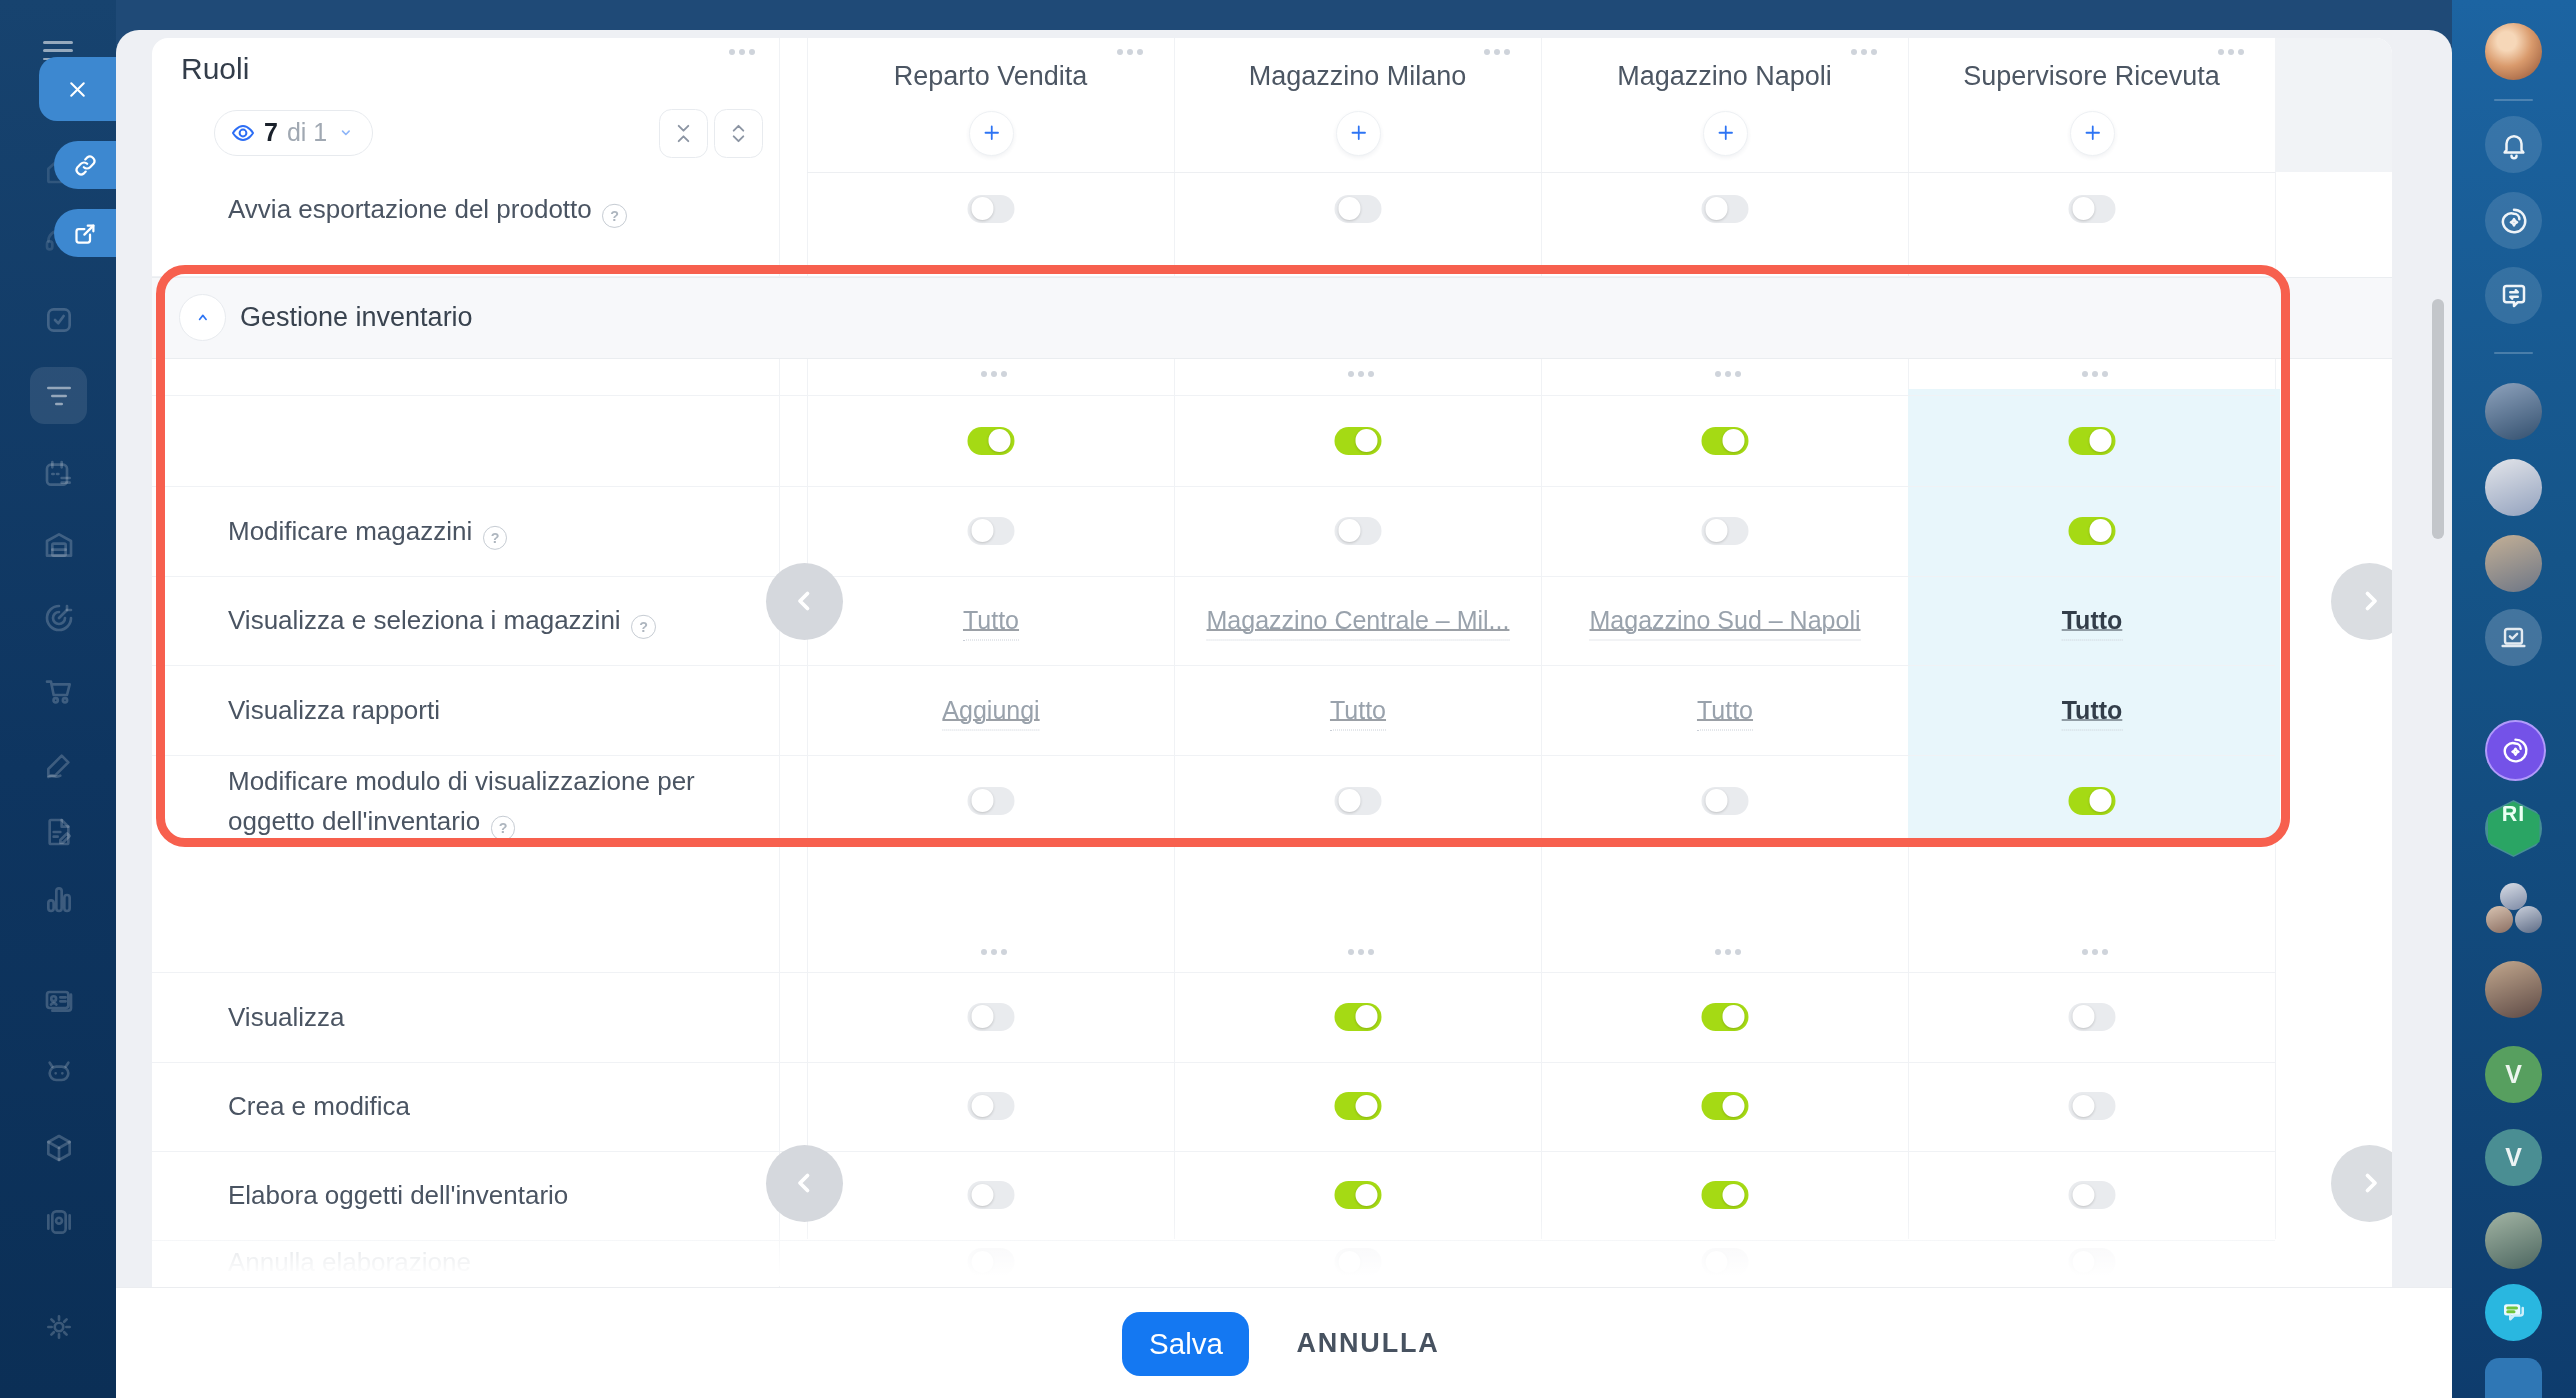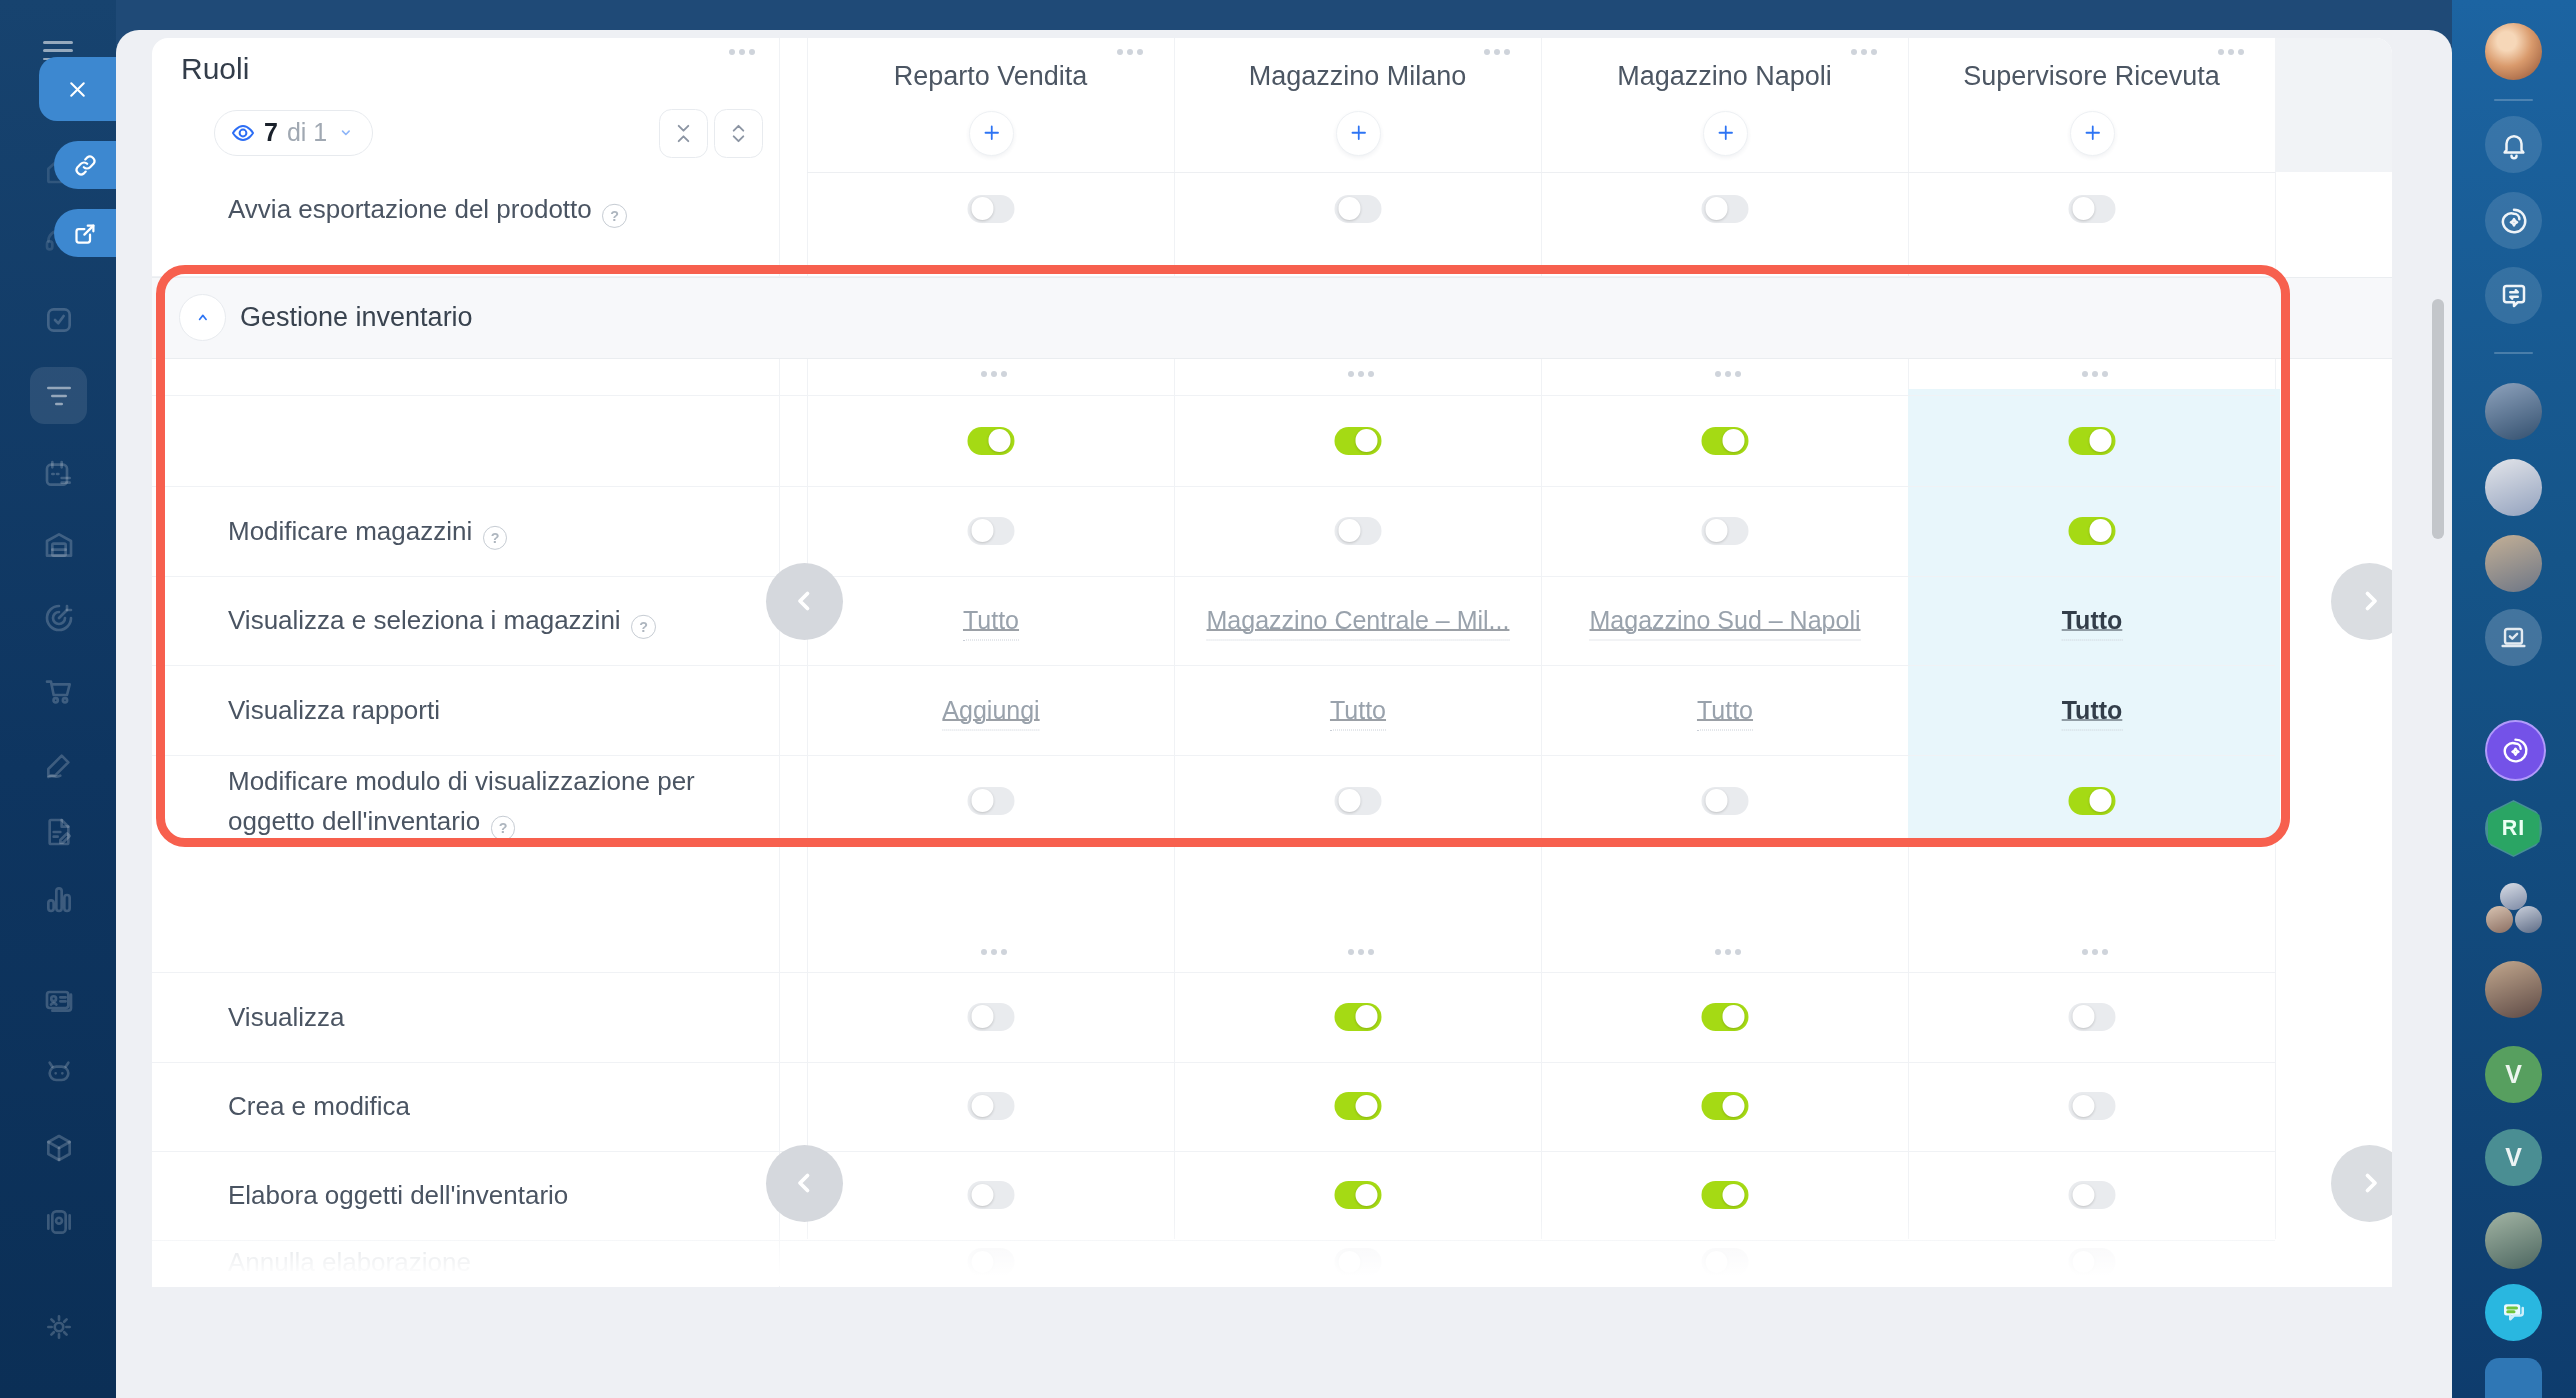--- a/index.html
+++ b/index.html
@@ -273,21 +273,21 @@
           <path d="M3 19h18"></path>
         </svg>
       </div>
     <div class="rs-item" style="top:720px;background:#7452e8;border:2.7px solid rgba(193,172,255,.8);color:#fff">
         <svg viewBox="0 0 24 24" style="width:29px;height:29px">
           <path d="M12 3a9 9 0 1 1-8.6 11.6A6.8 6.8 0 0 1 12 6.2a4.4 4.4 0 0 1 4.3 4.4"></path>
           <path d="M12 10.5l.9 1.6 1.6.9-1.6.9-.9 1.6-.9-1.6-1.6-.9 1.6-.9z"></path>
         </svg>
       </div>
     <div class="rs-item hexwrap" style="top:800px;background:rgba(134,224,178,.45)">
-      <div class="hexwrap" style="width:52px;height:54px;background:#2aa564;display:flex;align-items:center;justify-content:center">
+      <div class="hexwrap" style="width:52px;height:54px;background:#2aa564;display:flex;justify-content:center">
         <span style="color:#eafff3;font-size:21.5px;font-weight:bold;letter-spacing:0.9px">RI</span>
       </div>
     </div>
     <div class="rs-item" style="top:883px">
       <div style="position:absolute;left:15px;top:0;width:27px;height:27px;border-radius:50%;background:linear-gradient(160deg,#d8dde6,#7d8aa5)"></div>
       <div style="position:absolute;left:0.9px;top:23px;width:27px;height:27px;border-radius:50%;background:linear-gradient(160deg,#d9c4b2,#8a6e62)"></div>
       <div style="position:absolute;left:29.5px;top:23px;width:27px;height:27px;border-radius:50%;background:linear-gradient(160deg,#c9cfdb,#5d6b85)"></div>
     </div>
     <div class="rs-item avatar" style="top:961px;background:linear-gradient(160deg,#c3a88e,#5d4a46)"></div>
     <div class="rs-item" style="top:1046px;background:#579f5f">
@@ -677,16 +677,20 @@
         </div>
       <div class="navcirc" style="left:2179px;top:1107px;background:#dadde1">
           <svg viewBox="0 0 24 24" style="stroke-width:3">
             <path d="M10 6l6 6-6 6"></path>
           </svg>
         </div>
     </div>
 
     <div class="scrollbar"></div>
 
+    <div class="footer">
+      <button class="btn-save">Salva</button>
+      <button class="btn-cancel">ANNULLA</button>
+    </div>
   </section>
 
 </div>
 
 
 </body></html>

